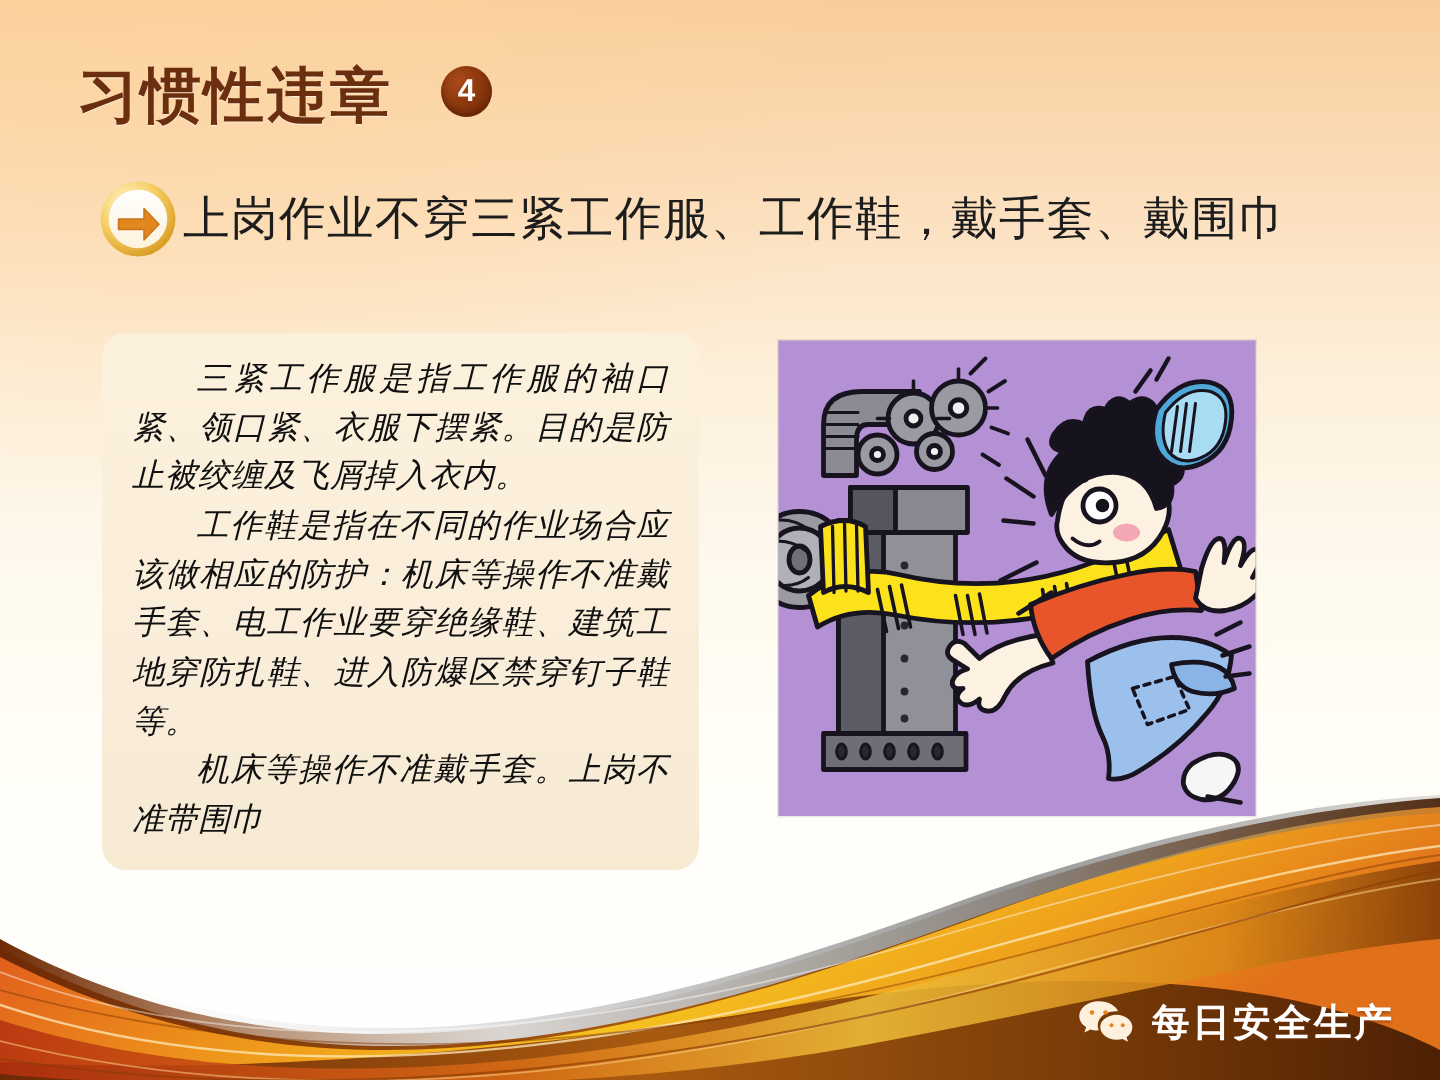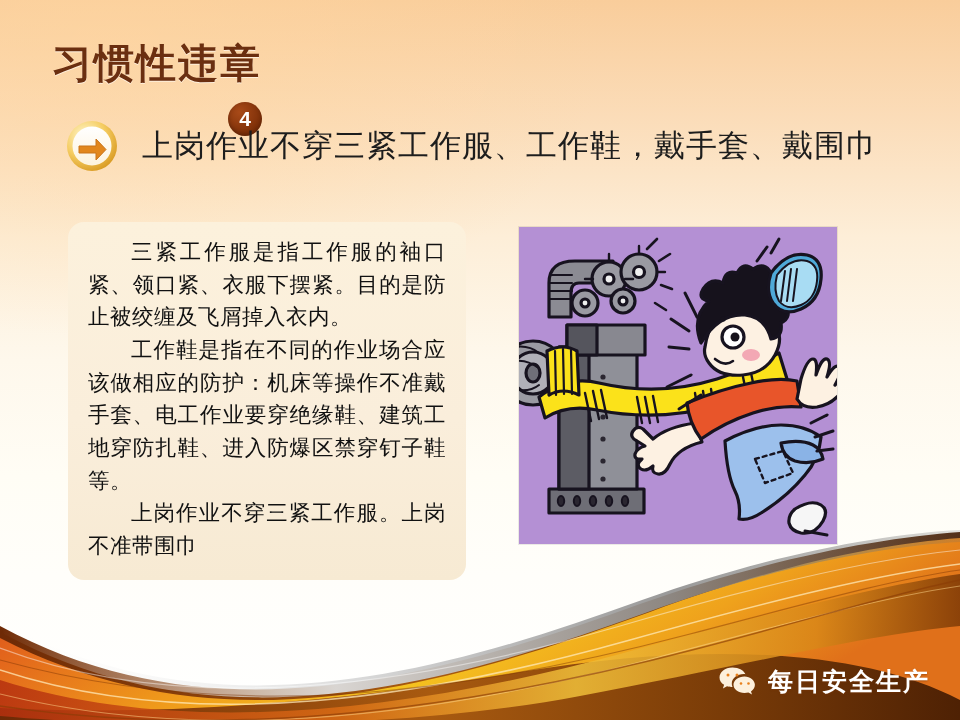--- a/index.html
+++ b/index.html
@@ -22,54 +22,55 @@
   
   .bg-glow{
     position:absolute;inset:0;
     background:radial-gradient(ellipse 700px 420px at 12% 6%, rgba(255,214,160,.55), rgba(255,214,160,0) 70%);
     pointer-events:none;
   }
 
   
   .title-row{
     position:absolute;left:52px;top:44px;
-    display:flex;align-items:flex-end;gap:18px;flex-direction:column;
+    display:flex;align-items:flex-start;gap:32px;
   }
   .title-text{
     font-size:40px;font-weight:700;color:#6b2f10;
     letter-spacing:2px;line-height:1;
     text-shadow:0 1px 0 rgba(255,255,255,.6);
   }
   .badge-4{
     width:34px;height:34px;border-radius:50%;
     background:radial-gradient(circle at 34% 30%, #a84a18, #7d2f08 70%);
     color:#fff;font-size:21px;font-weight:700;
     display:flex;align-items:center;justify-content:center;
     font-family:"Liberation Sans",sans-serif;
     box-shadow:inset 0 -2px 4px rgba(0,0,0,.25);
   }
 
   
   .sub-row{
     position:absolute;left:66px;top:120px;
-    display:flex;align-items:center;gap:24px;
+    display:flex;align-items:center;gap:4px;
   }
   .arrow-badge{width:52px;height:52px;flex:0 0 52px;}
   .sub-text{
     font-size:31px;color:#1d1d1d;letter-spacing:1px;
     line-height:1.1;white-space:nowrap;
   }
 
   
   .text-card{
     position:absolute;left:68px;top:222px;width:398px;height:358px;
     background:linear-gradient(to bottom,#fcf1dc 0%,#faeedb 55%,#f7ead3 100%);
     border-radius:16px;
     padding:14px 20px 10px 20px;
     box-sizing:border-box;
+    font-style:italic;
   }
   .para{
     font-size:21.5px;line-height:1.52;color:#111;
     text-indent:2em;margin:0;letter-spacing:.5px;
     text-align:justify;
   }
 
   
   .illus{
     position:absolute;left:519px;top:227px;width:318px;height:317px;
@@ -124,21 +125,21 @@
         <circle cx="26" cy="26" r="19.5" fill="url(#innerG)"></circle>
         <path d="M13 26 h17 v-7 l10 10.5 -10 10.5 v-7 h-17 z" fill="#e2871d" stroke="#c9741a" stroke-width="1" stroke-linejoin="round"></path>
       </svg>
     </span>
     <span class="sub-text">上岗作业不穿三紧工作服、工作鞋，戴手套、戴围巾</span>
   </div>
 
   <div class="text-card">
     <p class="para">三紧工作服是指工作服的袖口紧、领口紧、衣服下摆紧。目的是防止被绞缠及飞屑掉入衣内。</p>
     <p class="para">工作鞋是指在不同的作业场合应该做相应的防护：机床等操作不准戴手套、电工作业要穿绝缘鞋、建筑工地穿防扎鞋、进入防爆区禁穿钉子鞋等。</p>
-    <p class="para">上岗作业不穿三紧工作服。上岗不准带围巾</p>
+    <p class="para">机床等操作不准戴手套。上岗不准带围巾</p>
   </div>
 
   <div class="illus">
     <svg viewBox="0 0 318 317">
       <rect x="0" y="0" width="318" height="317" fill="#b490d4"></rect>
       <g stroke="#17131f" stroke-width="3.2" stroke-linejoin="round" stroke-linecap="round" fill="none">
 
         <path d="M30 262 h95 v24 h-95 z" fill="#6e6e76"></path>
         <g stroke-width="2" fill="#2a2630">
           <ellipse cx="42" cy="274" rx="3.2" ry="5"></ellipse>

